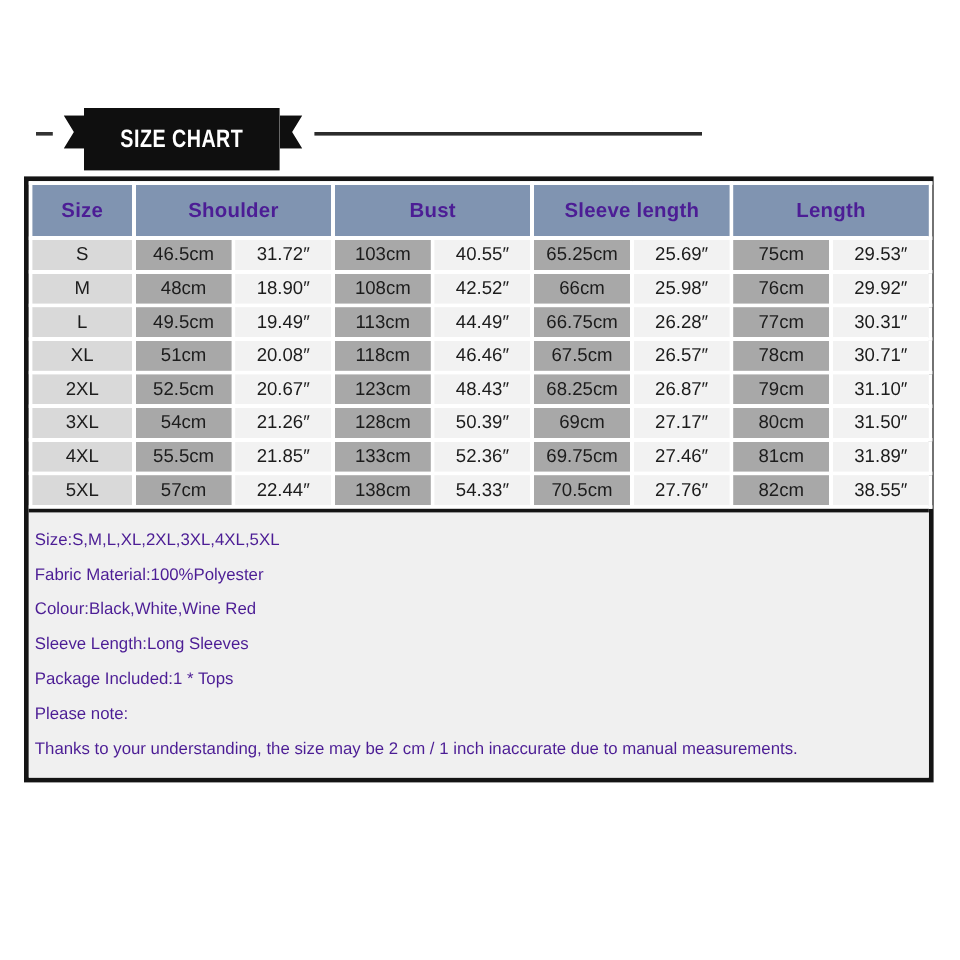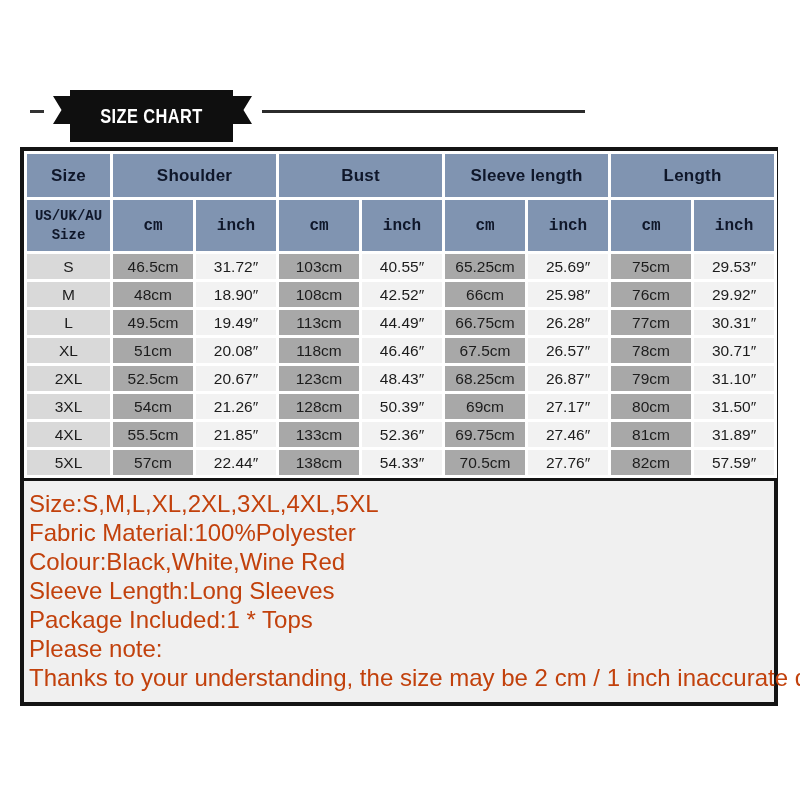--- a/index.html
+++ b/index.html
@@ -24,35 +24,35 @@
   .tail{position:absolute;top:6px;width:19px;height:28px;background:#0f0f0f;z-index:1;}
   .tail-left{left:0;clip-path:polygon(0 0,100% 0,100% 100%,0 100%,45% 50%);}
   .tail-right{left:180px;clip-path:polygon(0 0,100% 0,55% 50%,100% 100%,0 100%);}
   
   .chart-box{
     position:absolute;left:20px;top:147px;width:750px;
     border:4px solid #141414;background:#ffffff;
   }
   table{border-collapse:collapse;width:750px;table-layout:fixed;}
   td,th{border:3px solid #ffffff;padding:0;text-align:center;vertical-align:middle;overflow:hidden;}
-  .blue{background:#8094b1;color:#0f172a;}
+  .blue{background:#8094b1;color:#4c1d95;}
   .group-row th{height:43px;font-size:17px;font-weight:700;letter-spacing:.2px;}
   .sub-row th{height:51px;font-family:"Liberation Mono",monospace;font-weight:700;}
   .sub-row .unit{font-size:16px;}
   .sub-row .who{font-size:14px;line-height:1.35;}
   .data-row td{height:25px;font-size:15.5px;color:#1c1c1c;line-height:25px;}
   .col-size{background:#d9d9d9;}
   .col-cm{background:#a8a8a8;}
   .col-inch{background:#f2f2f2;}
   
   .details{
     border-top:3px solid #141414;background:#f0f0f0;
     padding:8px 5px 10px 5px;
   }
-  .details p{margin:0;font-size:24px;line-height:29px;color:#c2410c;white-space:nowrap;}
+  .details p{margin:0;font-size:14px;line-height:29px;color:#4c1d95;white-space:nowrap;}
 </style>
 </head>
 <body>
 
 <div class="banner">
   <span class="dash"></span>
   <div class="ribbon">
     <span class="tail tail-left"></span>
     <div class="ribbon-center">
       <span>SIZE CHART</span>
@@ -75,34 +75,20 @@
         <col style="width:83px">
         <col style="width:83px">
     </colgroup>
     <tbody>
         <tr class="group-row">
       <th class="blue">Size</th>
       <th class="blue" colspan="2">Shoulder</th>
       <th class="blue" colspan="2">Bust</th>
       <th class="blue" colspan="2">Sleeve length</th>
       <th class="blue" colspan="2">Length</th>
-    </tr>
-    <tr class="sub-row">
-      <th class="blue who">
-        <span>US/UK/AU</span><br>
-        <span>Size</span>
-      </th>
-      <th class="blue unit">cm</th>
-      <th class="blue unit">inch</th>
-      <th class="blue unit">cm</th>
-      <th class="blue unit">inch</th>
-      <th class="blue unit">cm</th>
-      <th class="blue unit">inch</th>
-      <th class="blue unit">cm</th>
-      <th class="blue unit">inch</th>
     </tr>
 
     <tr class="data-row">
       <td class="col-size">S</td>
       <td class="col-cm">46.5cm</td>
       <td class="col-inch">31.72″</td>
       <td class="col-cm">103cm</td>
       <td class="col-inch">40.55″</td>
       <td class="col-cm">65.25cm</td>
       <td class="col-inch">25.69″</td>
@@ -177,21 +163,21 @@
     </tr>
     <tr class="data-row">
       <td class="col-size">5XL</td>
       <td class="col-cm">57cm</td>
       <td class="col-inch">22.44″</td>
       <td class="col-cm">138cm</td>
       <td class="col-inch">54.33″</td>
       <td class="col-cm">70.5cm</td>
       <td class="col-inch">27.76″</td>
       <td class="col-cm">82cm</td>
-      <td class="col-inch">57.59″</td>
+      <td class="col-inch">38.55″</td>
     </tr>
   </tbody>
     </table>
 
   <div class="details">
     <p>Size:S,M,L,XL,2XL,3XL,4XL,5XL</p>
     <p>Fabric Material:100%Polyester</p>
     <p>Colour:Black,White,Wine Red</p>
     <p>Sleeve Length:Long Sleeves</p>
     <p>Package Included:1 * Tops</p>

